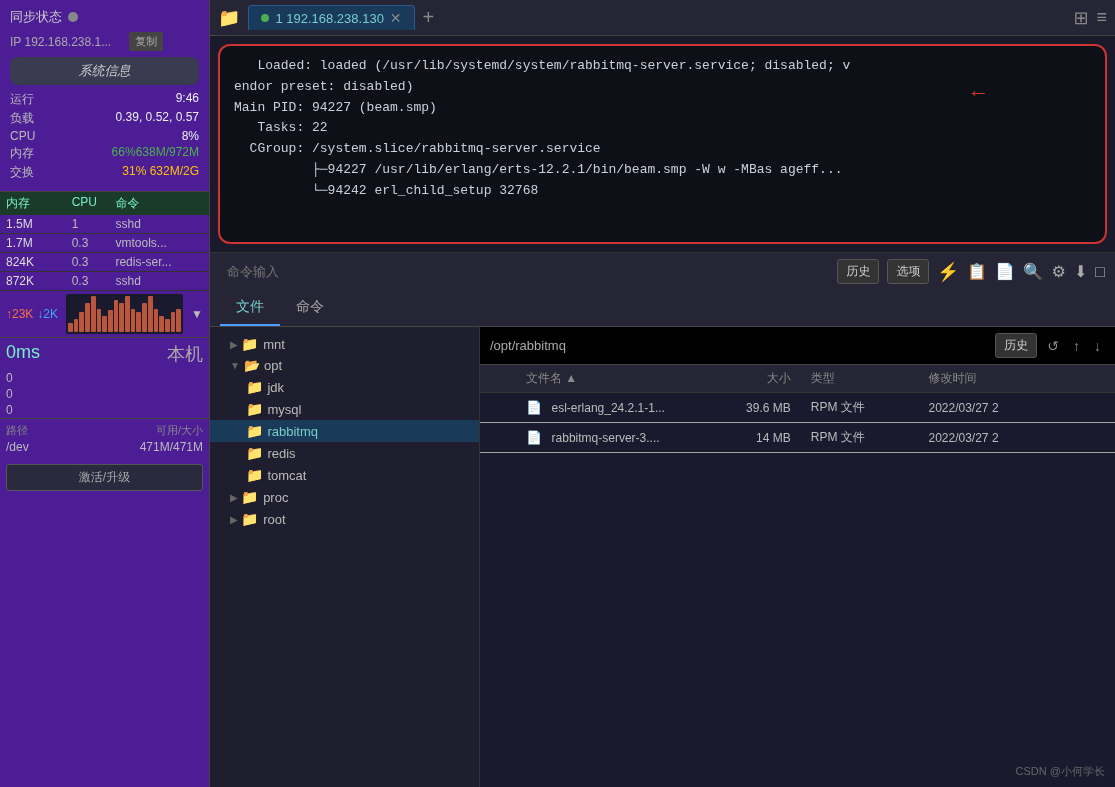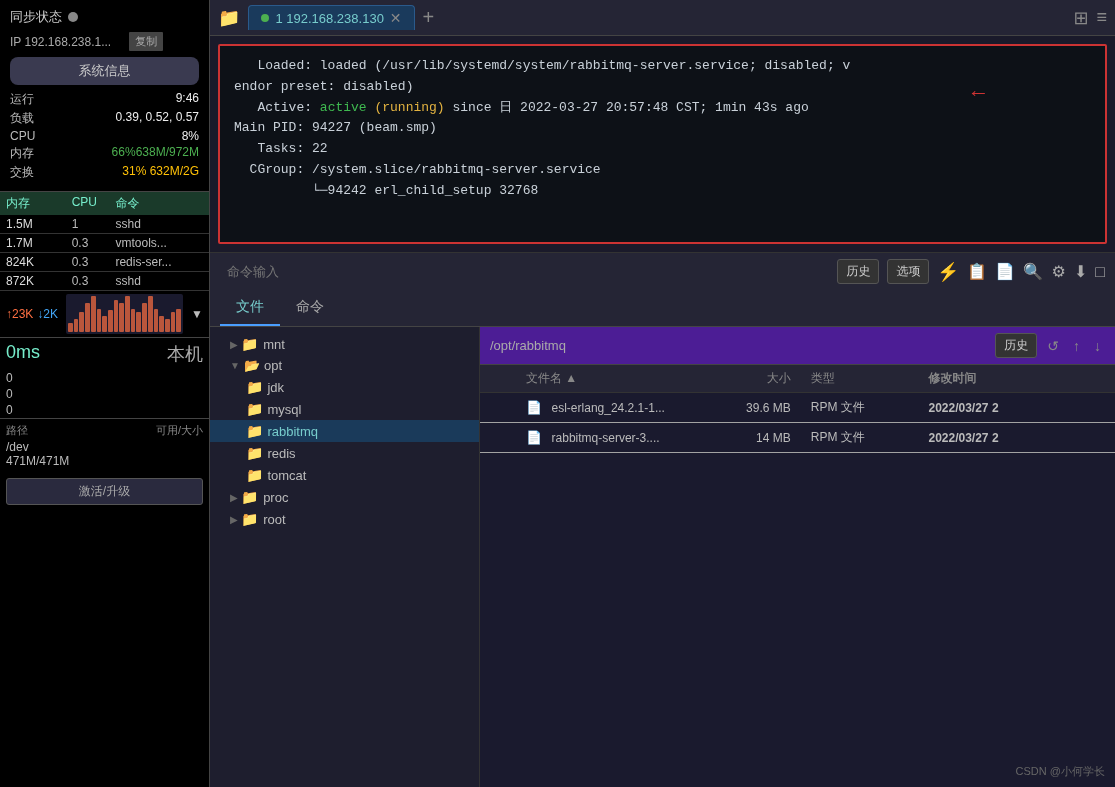--- a/index.html
+++ b/index.html
@@ -1,25 +1,25 @@
 <!DOCTYPE html>
 <html><head>
   <meta charset="utf-8">
   <style>
     * { box-sizing: border-box; margin: 0; padding: 0; }
     body { font-family: 'Microsoft YaHei', Arial, sans-serif; font-size: 12px; background: #1e1e2e; color: #ccc; display: flex; width: 1115px; height: 787px; overflow: hidden; }
 
     
-    .sidebar { width: 210px; min-width: 210px; background: #000000; display: flex; flex-direction: column; border-right: 1px solid #444; }
+    .sidebar { width: 210px; min-width: 210px; background: #4c1d95; display: flex; flex-direction: column; border-right: 1px solid #444; }
     .sidebar-top { padding: 8px 10px; border-bottom: 1px solid #444; }
     .sync-status { display: flex; align-items: center; gap: 6px; color: #ccc; font-size: 13px; margin-bottom: 6px; }
     .dot-gray { width: 10px; height: 10px; border-radius: 50%; background: #888; display: inline-block; }
     .ip-row { display: flex; align-items: center; gap: 18px; font-size: 12px; color: #aaa; margin-bottom: 6px; }
     .copy-btn { background: #444; border: none; color: #aaa; padding: 2px 6px; border-radius: 1px; cursor: pointer; font-size: 11px; }
-    .sys-info-btn { display: block; width: 100%; background: #3a3a50; border: none; color: #ccc; padding: 5px; border-radius: 8px; cursor: pointer; text-align: center; font-size: 13px; margin-bottom: 6px; }
+    .sys-info-btn { display: block; width: 100%; background: #3a3a50; border: none; color: #ccc; padding: 5px; border-radius: 8px; cursor: pointer; text-align: center; font-size: 13px; margin-bottom: 6px; font-style: italic; }
     .stat-row { display: flex; justify-content: space-between; font-size: 12px; color: #aaa; margin: 2px 0; }
     .stat-label { color: #bbb; }
     .stat-value { color: #eee; }
     .stat-value.cpu { color: #eee; }
 
     
     .bar-green { color: #4caf50; }
     .bar-yellow { color: #ffc107; }
 
     
@@ -43,37 +43,37 @@
 
     
     .latency-section { padding: 4px 6px; border-top: 1px solid #444; }
     .latency-row { display: flex; justify-content: space-between; font-size: 18px; color: #aaa; }
     .latency-val { color: #7ec; }
     .zero-row { padding: 1px 6px; font-size: 12px; color: #bbb; }
 
     
     .path-section { padding: 4px 6px; border-top: 1px solid #444; }
     .path-header { display: flex; justify-content: space-between; font-size: 11px; color: #888; margin-bottom: 2px; }
-    .path-data { font-size: 12px; color: #bbb; display: flex; justify-content: space-between; flex-direction: column; }
+    .path-data { font-size: 12px; color: #bbb; display: flex; justify-content: space-between; }
     .upgrade-btn { display: block; width: calc(100% - 12px); margin: 6px; background: #2a2a3e; border: 1px solid #555; color: #aaa; padding: 4px; border-radius: 3px; cursor: pointer; text-align: center; font-size: 12px; }
 
     
     .main { flex: 1; display: flex; flex-direction: column; background: #1a1a2a; overflow: hidden; }
 
     
     .tab-bar { display: flex; align-items: center; background: #252535; border-bottom: 1px solid #444; padding: 0 8px; height: 36px; gap: 4px; }
     .tab-folder-icon { color: #e6a817; font-size: 18px; margin-right: 4px; }
     .tab-item { display: flex; align-items: center; gap: 6px; background: #1a3a5c; border: 1px solid #2a5a8c; border-bottom: none; padding: 4px 12px; border-radius: 4px 4px 0 0; color: #7cc; font-size: 13px; cursor: pointer; }
     .tab-active-dot { width: 8px; height: 8px; border-radius: 50%; background: #4caf50; display: inline-block; }
     .tab-close { color: #888; font-size: 14px; cursor: pointer; }
     .tab-add { color: #888; font-size: 20px; cursor: pointer; margin-left: 4px; }
     .tab-right-icons { margin-left: auto; display: flex; gap: 8px; color: #888; font-size: 18px; }
 
     
-    .terminal { background: #0d1117; border: 2px solid #cc3333; margin: 8px; border-radius: 2px; padding: 10px 14px; font-family: 'Courier New', monospace; font-size: 13px; color: #c9d1d9; line-height: 1.6; position: relative; min-height: 200px; }
+    .terminal { background: #0d1117; border: 2px solid #cc3333; margin: 8px; border-radius: 12px; padding: 10px 14px; font-family: 'Courier New', monospace; font-size: 13px; color: #c9d1d9; line-height: 1.6; position: relative; min-height: 200px; }
     .t-line { white-space: pre-wrap; word-break: break-all; }
     .t-green { color: #3fb950; }
     .t-yellow { color: #e3b341; }
 
     
     .cmd-row { display: flex; align-items: center; background: #252535; padding: 6px 10px; border-top: 1px solid #333; gap: 8px; }
     .cmd-input { flex: 1; background: transparent; border: none; color: #ccc; font-size: 13px; outline: none; margin-left: 7px; }
     .cmd-btn { background: #333; border: 1px solid #555; color: #ccc; padding: 3px 8px; border-radius: 3px; cursor: pointer; font-size: 12px; }
     .cmd-icon-btn { background: transparent; border: none; color: #aaa; font-size: 16px; cursor: pointer; }
     .cmd-lightning { color: #ffd700; font-size: 18px; }
@@ -89,30 +89,30 @@
     .tree-item { display: flex; align-items: center; padding: 3px 8px; cursor: pointer; font-size: 13px; color: #bbb; gap: 4px; }
     .tree-item.selected { background: #1a3a5a; color: #7cc; }
     .tree-indent-1 { padding-left: 20px; }
     .tree-indent-2 { padding-left: 36px; }
     .folder-icon { color: #e6a817; font-size: 14px; }
     .folder-icon-open { color: #e6a817; }
     .arrow-icon { color: #666; font-size: 10px; }
 
     
     .file-list { flex: 1; background: #1a1a2e; overflow-y: auto; }
-    .file-list-header { display: flex; align-items: center; background: #4c1d95; border-bottom: 1px solid #444; padding: 6px 10px; gap: 8px; }
+    .file-list-header { display: flex; align-items: center; background: #000000; border-bottom: 1px solid #444; padding: 6px 10px; gap: 8px; }
     .path-display { flex: 1; font-size: 13px; color: #aaa; }
     .file-list-toolbar { display: flex; gap: 6px; }
     .toolbar-btn { background: transparent; border: none; color: #888; font-size: 14px; cursor: pointer; padding: 2px 4px; }
     .file-table-header { display: flex; padding: 5px 10px; background: #252535; border-bottom: 1px solid #333; font-size: 12px; color: #888; }
     .file-table-header span { cursor: pointer; }
     .col-name { flex: 3; margin-left: 36px; }
     .col-size { flex: 1.5; text-align: right; padding-right: 20px; }
     .col-type { flex: 2; }
-    .col-date { flex: 3; font-weight: bold; }
+    .col-date { flex: 3; }
     .file-row { display: flex; align-items: center; padding: 6px 10px; border-bottom: 1px solid #a3a3a3; font-size: 12px; color: #bbb; }
     .file-doc-icon { color: #aaa; margin-right: 6px; font-size: 13px; }
     .watermark { position: absolute; bottom: 8px; right: 10px; color: #666; font-size: 11px; }
   </style>
 </head>
 <body>
 
 <div class="sidebar">
   <div class="sidebar-top">
     <div class="sync-status">
@@ -239,24 +239,24 @@
     <span class="tab-add">+</span>
     <div class="tab-right-icons">
       <span>⊞</span>
       <span>≡</span>
     </div>
   </div>
 
   <div class="terminal">
     <div class="t-line">   Loaded: loaded (/usr/lib/systemd/system/rabbitmq-server.service; disabled; v</div>
     <div class="t-line">endor preset: disabled)</div>
-    <div class="t-line">   Active: <span class="t-green">active</span> <span class="t-yellow">(running)</span> since 日 2022-03-27 20:57:48 CST; 1min 43s ago</div>
     <div class="t-line">Main PID: 94227 (beam.smp)</div>
     <div class="t-line">   Tasks: 22</div>
     <div class="t-line">  CGroup: /system.slice/rabbitmq-server.service</div>
+    <div class="t-line">          ├─94227 /usr/lib/erlang/erts-12.2.1/bin/beam.smp -W w -MBas ageff...</div>
     <div class="t-line">          └─94242 erl_child_setup 32768</div>
 
     <div style="position:absolute; right:120px; top:28px; color:#cc3333; font-size:22px; pointer-events:none;">←</div>
   </div>
 
   <div class="cmd-row">
     <input class="cmd-input" type="text" placeholder="命令输入" style="">
     <button class="cmd-btn">历史</button>
     <button class="cmd-btn">选项</button>
     <span class="cmd-lightning">⚡</span>

